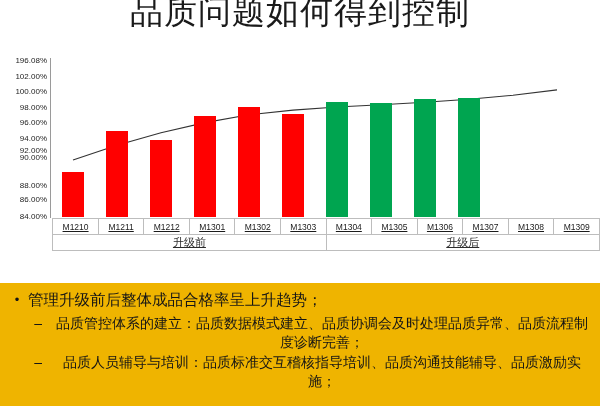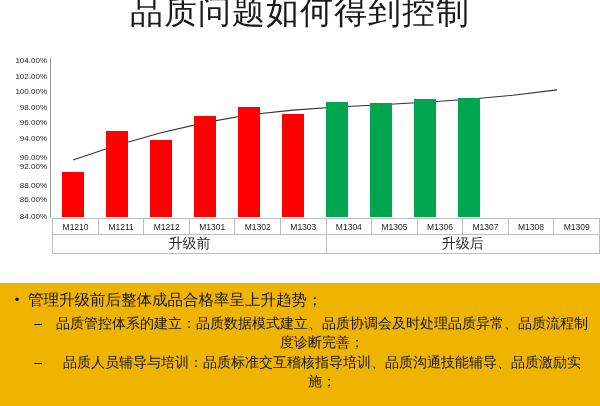--- a/index.html
+++ b/index.html
@@ -102,20 +102,21 @@
     color: #1b1b1b;
   }
   #data-table td {
     border: 1px solid #bdbdbd;
     height: 14px;
     text-align: center;
     vertical-align: middle;
     padding: 0;
     overflow: hidden;
     white-space: nowrap;
+    text-decoration: underline;
   }
   #data-table td.nb {
     border: none;
   }
   #data-table td.rowhead {
     font-size: 8.5px;
     text-align: left;
     padding-left: 1px;
     white-space: nowrap;
   }
@@ -126,21 +127,21 @@
   .legend-swatch {
     display: inline-block;
     width: 5px;
     height: 7px;
     background: #ff0000;
     vertical-align: middle;
     margin-right: 1px;
   }
 
   .grp-cell {
-    font-size: 14px;
+    font-size: 11px;
     color: #2b2b2b;
     border-left: 1px solid #bdbdbd !important;
     border-right: 1px solid #bdbdbd !important;
     border-bottom: 1px solid #bdbdbd !important;
   }
 
   
   #notes {
     position: absolute;
     left: 0;
@@ -188,27 +189,27 @@
   .bullet-l2 .txt { flex: 1 1 auto; text-align: center; }
 </style>
 </head>
 <body>
 
 <div id="slide-title">品质问题如何得到控制</div>
 
 <div id="chart-area">
 
   <div id="y-axis">
-      <div class="y-tick" style="top: 2px;">104.00%</div>
+      <div class="y-tick" style="top: 2px;">196.08%</div>
       <div class="y-tick" style="top: 17.6px;">102.00%</div>
       <div class="y-tick" style="top: 33.2px;">100.00%</div>
       <div class="y-tick" style="top: 49px;">98.00%</div>
       <div class="y-tick" style="top: 64.4px;">96.00%</div>
       <div class="y-tick" style="top: 80px;">94.00%</div>
-      <div class="y-tick" style="top: 108px;">92.00%</div>
+      <div class="y-tick" style="top: 92px;">92.00%</div>
       <div class="y-tick" style="top: 99px;">90.00%</div>
       <div class="y-tick" style="top: 126.8px;">88.00%</div>
       <div class="y-tick" style="top: 141px;">86.00%</div>
       <div class="y-tick" style="top: 158px;">84.00%</div>
     </div>
   <div id="y-axis-line"></div>
 
   <div id="plot">
     <svg id="trend-svg" viewBox="0 0 528 163" preserveAspectRatio="none">
       <polyline id="trend-path" fill="none" stroke="#333333" stroke-width="1.1" points="22.0,105.1 66.0,90.2 110.0,77.8 154.0,67.6 198.0,59.8 242.0,55.1 286.0,52.0 330.0,49.7 374.0,47.3 418.0,44.2 462.0,40.3 506.0,34.9"></polyline>

